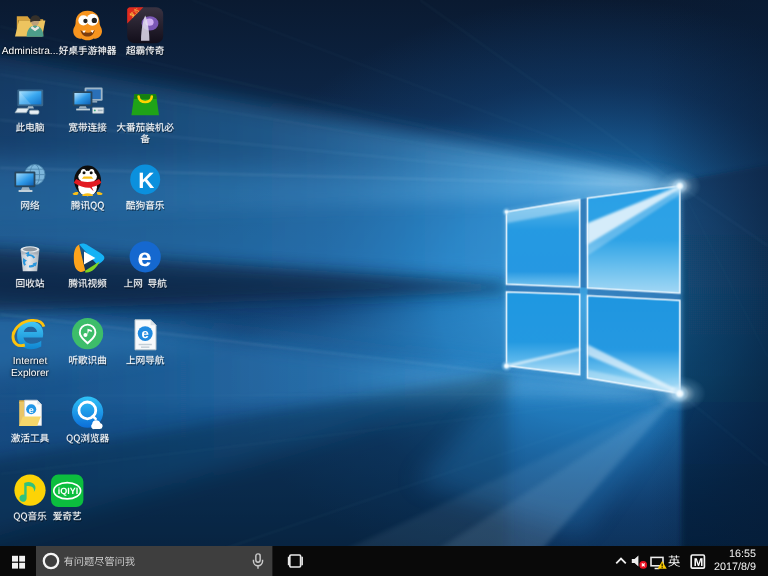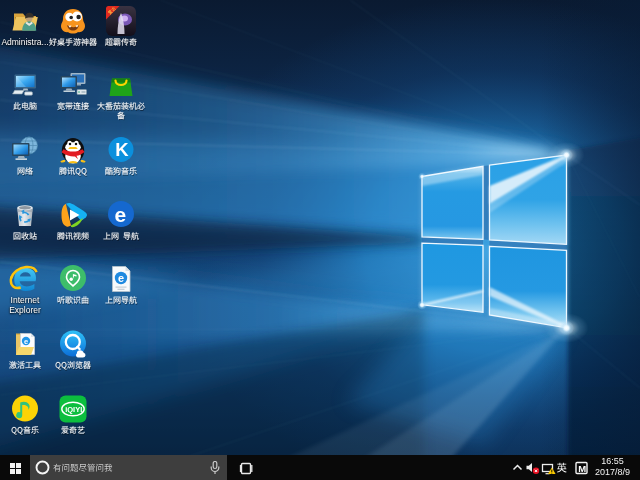--- a/index.html
+++ b/index.html
@@ -8,21 +8,21 @@
 #wall { position:absolute; left:0; top:0; }
 .ico { position:absolute; width:76px; text-align:center; }
 .ico svg.art { display:block; margin:0 auto; }
 .ico svg.lb { display:block; margin:0 auto; }
 .lbl { margin-top:1px; font-size:8.5px; line-height:9.5px; color:#fff;
   text-shadow:0 1px 2px rgba(0,0,0,.9), 0 0 2px rgba(0,0,0,.8); }
 #bar { position:absolute; left:0; top:455px; width:640px; height:25px; background:#090909; }
 #start { position:absolute; left:0; top:0; width:30px; height:25px; }
 #sbox { position:absolute; left:30px; top:0; width:197px; height:25px; background:#3e3e3e; color:#c8c8c8; }
 #tview { position:absolute; left:239px; top:6px; }
-#clock { position:absolute; right:10px; top:1px; text-align:center; font-size:9px; line-height:10.5px; color:#f2f2f2; }
+#clock { position:absolute; right:10px; top:1px; text-align:right; font-size:9px; line-height:10.5px; color:#f2f2f2; }
 </style>
 </head>
 <body>
 <div id="desk">
 <svg id="wall" width="640" height="480" viewBox="0 0 640 480">
 <defs>
 <linearGradient id="bgv" x1="0" y1="0" x2="0" y2="1">
  <stop offset="0" stop-color="#0a1a31"></stop>
  <stop offset="0.32" stop-color="#0f2e55"></stop>
  <stop offset="0.52" stop-color="#134070"></stop>
@@ -483,21 +483,21 @@
 <circle cx="16" cy="15.5" r="13" fill="#fcd306"></circle>
 <path d="M13.2 22.2 a3 3 0 1 1 -2 -2.9 V9.5 c3.5 -1.5 6.5 -1 8.5 1.5 c1.5 2 1 4 -0.5 6 c1 -3 -1.5 -5.5 -5.5 -5 l-0.5 0.1 Z" fill="#31c27c"></path>
 </svg>
         <svg class="lb" width="76" height="12">
           <g transform="translate(24.1 0.96) scale(0.08)">
             <path d="M37 82C24 82 15 70 15 51C15 33 24 22 37 22C50 22 59 33 59 51C59 70 50 82 37 82ZM60 106C64 106 68 106 70 105L68 98C66 98 64 99 60 99C53 99 46 95 42 89C58 86 68 72 68 51C68 28 56 13 37 13C19 13 6 28 6 51C6 73 17 87 33 89C37 99 46 106 60 106ZM111 82C98 82 90 70 90 51C90 33 98 22 111 22C124 22 133 33 133 51C133 70 124 82 111 82ZM134 106C138 106 142 106 144 105L142 98C140 98 138 99 135 99C127 99 120 95 117 89C132 86 143 72 143 51C143 28 130 13 111 13C93 13 80 28 80 51C80 73 91 87 107 89C111 99 120 106 134 106ZM192 5C193 7 195 10 196 13L160 13L160 20L238 20L238 13L204 13C203 10 201 6 199 3ZM173 22C176 26 178 32 179 37L154 37L154 43L243 43L243 37L218 37C220 32 223 27 225 22L217 20C215 25 212 32 210 37L183 37L187 36C186 32 184 25 180 20ZM175 75L222 75L222 86L175 86ZM175 69L175 59L222 59L222 69ZM168 52L168 96L175 96L175 92L222 92L222 96L230 96L230 52ZM272 60C267 69 259 79 252 85C254 86 257 88 258 90C265 83 274 72 279 63ZM318 63C325 71 334 82 338 89L344 86C340 79 331 68 324 60ZM261 53C262 52 266 52 273 52L297 52L297 86C297 88 296 88 294 88C292 88 287 88 280 88C281 90 282 94 283 96C292 96 297 96 300 94C303 93 304 91 304 86L304 52L341 52L341 44L304 44L304 24L297 24L297 44L268 44C270 36 272 27 273 18C295 18 320 16 336 12L332 5C316 9 288 11 266 12C265 23 263 36 262 39C261 43 260 45 259 46C260 48 261 51 261 53Z" fill="#000" opacity="0.55" transform="translate(8 14)"></path>
             <path d="M37 82C24 82 15 70 15 51C15 33 24 22 37 22C50 22 59 33 59 51C59 70 50 82 37 82ZM60 106C64 106 68 106 70 105L68 98C66 98 64 99 60 99C53 99 46 95 42 89C58 86 68 72 68 51C68 28 56 13 37 13C19 13 6 28 6 51C6 73 17 87 33 89C37 99 46 106 60 106ZM111 82C98 82 90 70 90 51C90 33 98 22 111 22C124 22 133 33 133 51C133 70 124 82 111 82ZM134 106C138 106 142 106 144 105L142 98C140 98 138 99 135 99C127 99 120 95 117 89C132 86 143 72 143 51C143 28 130 13 111 13C93 13 80 28 80 51C80 73 91 87 107 89C111 99 120 106 134 106ZM192 5C193 7 195 10 196 13L160 13L160 20L238 20L238 13L204 13C203 10 201 6 199 3ZM173 22C176 26 178 32 179 37L154 37L154 43L243 43L243 37L218 37C220 32 223 27 225 22L217 20C215 25 212 32 210 37L183 37L187 36C186 32 184 25 180 20ZM175 75L222 75L222 86L175 86ZM175 69L175 59L222 59L222 69ZM168 52L168 96L175 96L175 92L222 92L222 96L230 96L230 52ZM272 60C267 69 259 79 252 85C254 86 257 88 258 90C265 83 274 72 279 63ZM318 63C325 71 334 82 338 89L344 86C340 79 331 68 324 60ZM261 53C262 52 266 52 273 52L297 52L297 86C297 88 296 88 294 88C292 88 287 88 280 88C281 90 282 94 283 96C292 96 297 96 300 94C303 93 304 91 304 86L304 52L341 52L341 44L304 44L304 24L297 24L297 44L268 44C270 36 272 27 273 18C295 18 320 16 336 12L332 5C316 9 288 11 266 12C265 23 263 36 262 39C261 43 260 45 259 46C260 48 261 51 261 53Z" fill="#fff" stroke="#fff" stroke-width="2.5"></path>
           </g>
         </svg>
       </div>
-<div class="ico" style="left:35px;top:392.5px">
+<div class="ico" style="left:18px;top:392.5px">
         <svg class="art" width="32" height="32" viewBox="0 0 32 32">
 <rect x="2.5" y="2.5" width="27" height="27" rx="6" fill="#0cbe3e"></rect>
 <ellipse cx="16" cy="16" rx="11.2" ry="6.8" fill="none" stroke="#fff" stroke-width="1.4"></ellipse>
 <text x="8.2" y="18.6" font-family="Liberation Sans,sans-serif" font-size="7.5" font-weight="bold" fill="#fff">iQIYI</text>
 </svg>
         <svg class="lb" width="76" height="12">
           <g transform="translate(26.0 0.96) scale(0.08)">
             <path d="M84 5C66 8 36 10 11 10C12 12 12 15 12 16C37 16 68 14 86 11ZM73 14C72 18 68 24 66 29L55 29C54 25 52 20 51 16L45 18C46 21 48 25 48 29L32 29C32 25 30 20 28 16L22 19C23 22 25 25 26 29L8 29L8 45L15 45L15 35L86 35L86 45L92 45L92 29L72 29C75 25 78 21 80 17ZM41 67L71 67C67 72 62 75 57 78C50 75 45 72 41 67ZM36 38C36 40 35 44 35 46L16 46L16 53L33 53C28 70 19 82 4 89C6 91 8 94 9 95C20 89 28 80 34 69C38 74 43 78 49 82C42 85 34 87 25 88C26 90 28 93 29 94C39 93 48 90 57 86C66 90 77 93 89 95C90 93 92 90 93 88C82 87 73 85 64 82C71 77 77 71 81 64L77 60L76 61L37 61C38 58 39 56 40 53L85 53L85 46L42 46C43 44 43 41 44 38ZM105 44L105 50L174 50L174 87C174 88 173 89 171 89C169 89 162 89 154 89C156 91 157 94 157 96C166 96 173 96 176 95C180 94 181 91 181 87L181 50L195 50L195 44ZM147 4C147 7 146 10 146 13L110 13L110 20L144 20C139 29 130 34 109 37C110 38 112 41 112 43C131 40 142 36 147 28C160 32 175 38 183 43L189 37C180 33 164 27 151 22L152 20L190 20L190 13L154 13C154 10 155 7 155 4ZM123 65L148 65L148 78L123 78ZM116 58L116 91L123 91L123 84L156 84L156 58ZM215 38L215 45L260 45C219 70 217 76 217 82C217 89 223 93 235 93L278 93C288 93 292 90 293 74C291 73 288 72 286 71C285 84 284 86 278 86L234 86C228 86 225 85 225 82C225 78 228 72 278 43C279 43 279 42 280 42L274 38L273 38ZM263 4L263 15L236 15L236 4L229 4L229 15L206 15L206 22L229 22L229 31L236 31L236 22L263 22L263 31L271 31L271 22L293 22L293 15L271 15L271 4Z" fill="#000" opacity="0.55" transform="translate(8 14)"></path>
             <path d="M84 5C66 8 36 10 11 10C12 12 12 15 12 16C37 16 68 14 86 11ZM73 14C72 18 68 24 66 29L55 29C54 25 52 20 51 16L45 18C46 21 48 25 48 29L32 29C32 25 30 20 28 16L22 19C23 22 25 25 26 29L8 29L8 45L15 45L15 35L86 35L86 45L92 45L92 29L72 29C75 25 78 21 80 17ZM41 67L71 67C67 72 62 75 57 78C50 75 45 72 41 67ZM36 38C36 40 35 44 35 46L16 46L16 53L33 53C28 70 19 82 4 89C6 91 8 94 9 95C20 89 28 80 34 69C38 74 43 78 49 82C42 85 34 87 25 88C26 90 28 93 29 94C39 93 48 90 57 86C66 90 77 93 89 95C90 93 92 90 93 88C82 87 73 85 64 82C71 77 77 71 81 64L77 60L76 61L37 61C38 58 39 56 40 53L85 53L85 46L42 46C43 44 43 41 44 38ZM105 44L105 50L174 50L174 87C174 88 173 89 171 89C169 89 162 89 154 89C156 91 157 94 157 96C166 96 173 96 176 95C180 94 181 91 181 87L181 50L195 50L195 44ZM147 4C147 7 146 10 146 13L110 13L110 20L144 20C139 29 130 34 109 37C110 38 112 41 112 43C131 40 142 36 147 28C160 32 175 38 183 43L189 37C180 33 164 27 151 22L152 20L190 20L190 13L154 13C154 10 155 7 155 4ZM123 65L148 65L148 78L123 78ZM116 58L116 91L123 91L123 84L156 84L156 58ZM215 38L215 45L260 45C219 70 217 76 217 82C217 89 223 93 235 93L278 93C288 93 292 90 293 74C291 73 288 72 286 71C285 84 284 86 278 86L234 86C228 86 225 85 225 82C225 78 228 72 278 43C279 43 279 42 280 42L274 38L273 38ZM263 4L263 15L236 15L236 4L229 4L229 15L206 15L206 22L229 22L229 31L236 31L236 22L263 22L263 31L271 31L271 22L293 22L293 15L271 15L271 4Z" fill="#fff" stroke="#fff" stroke-width="2.5"></path>
           </g>

